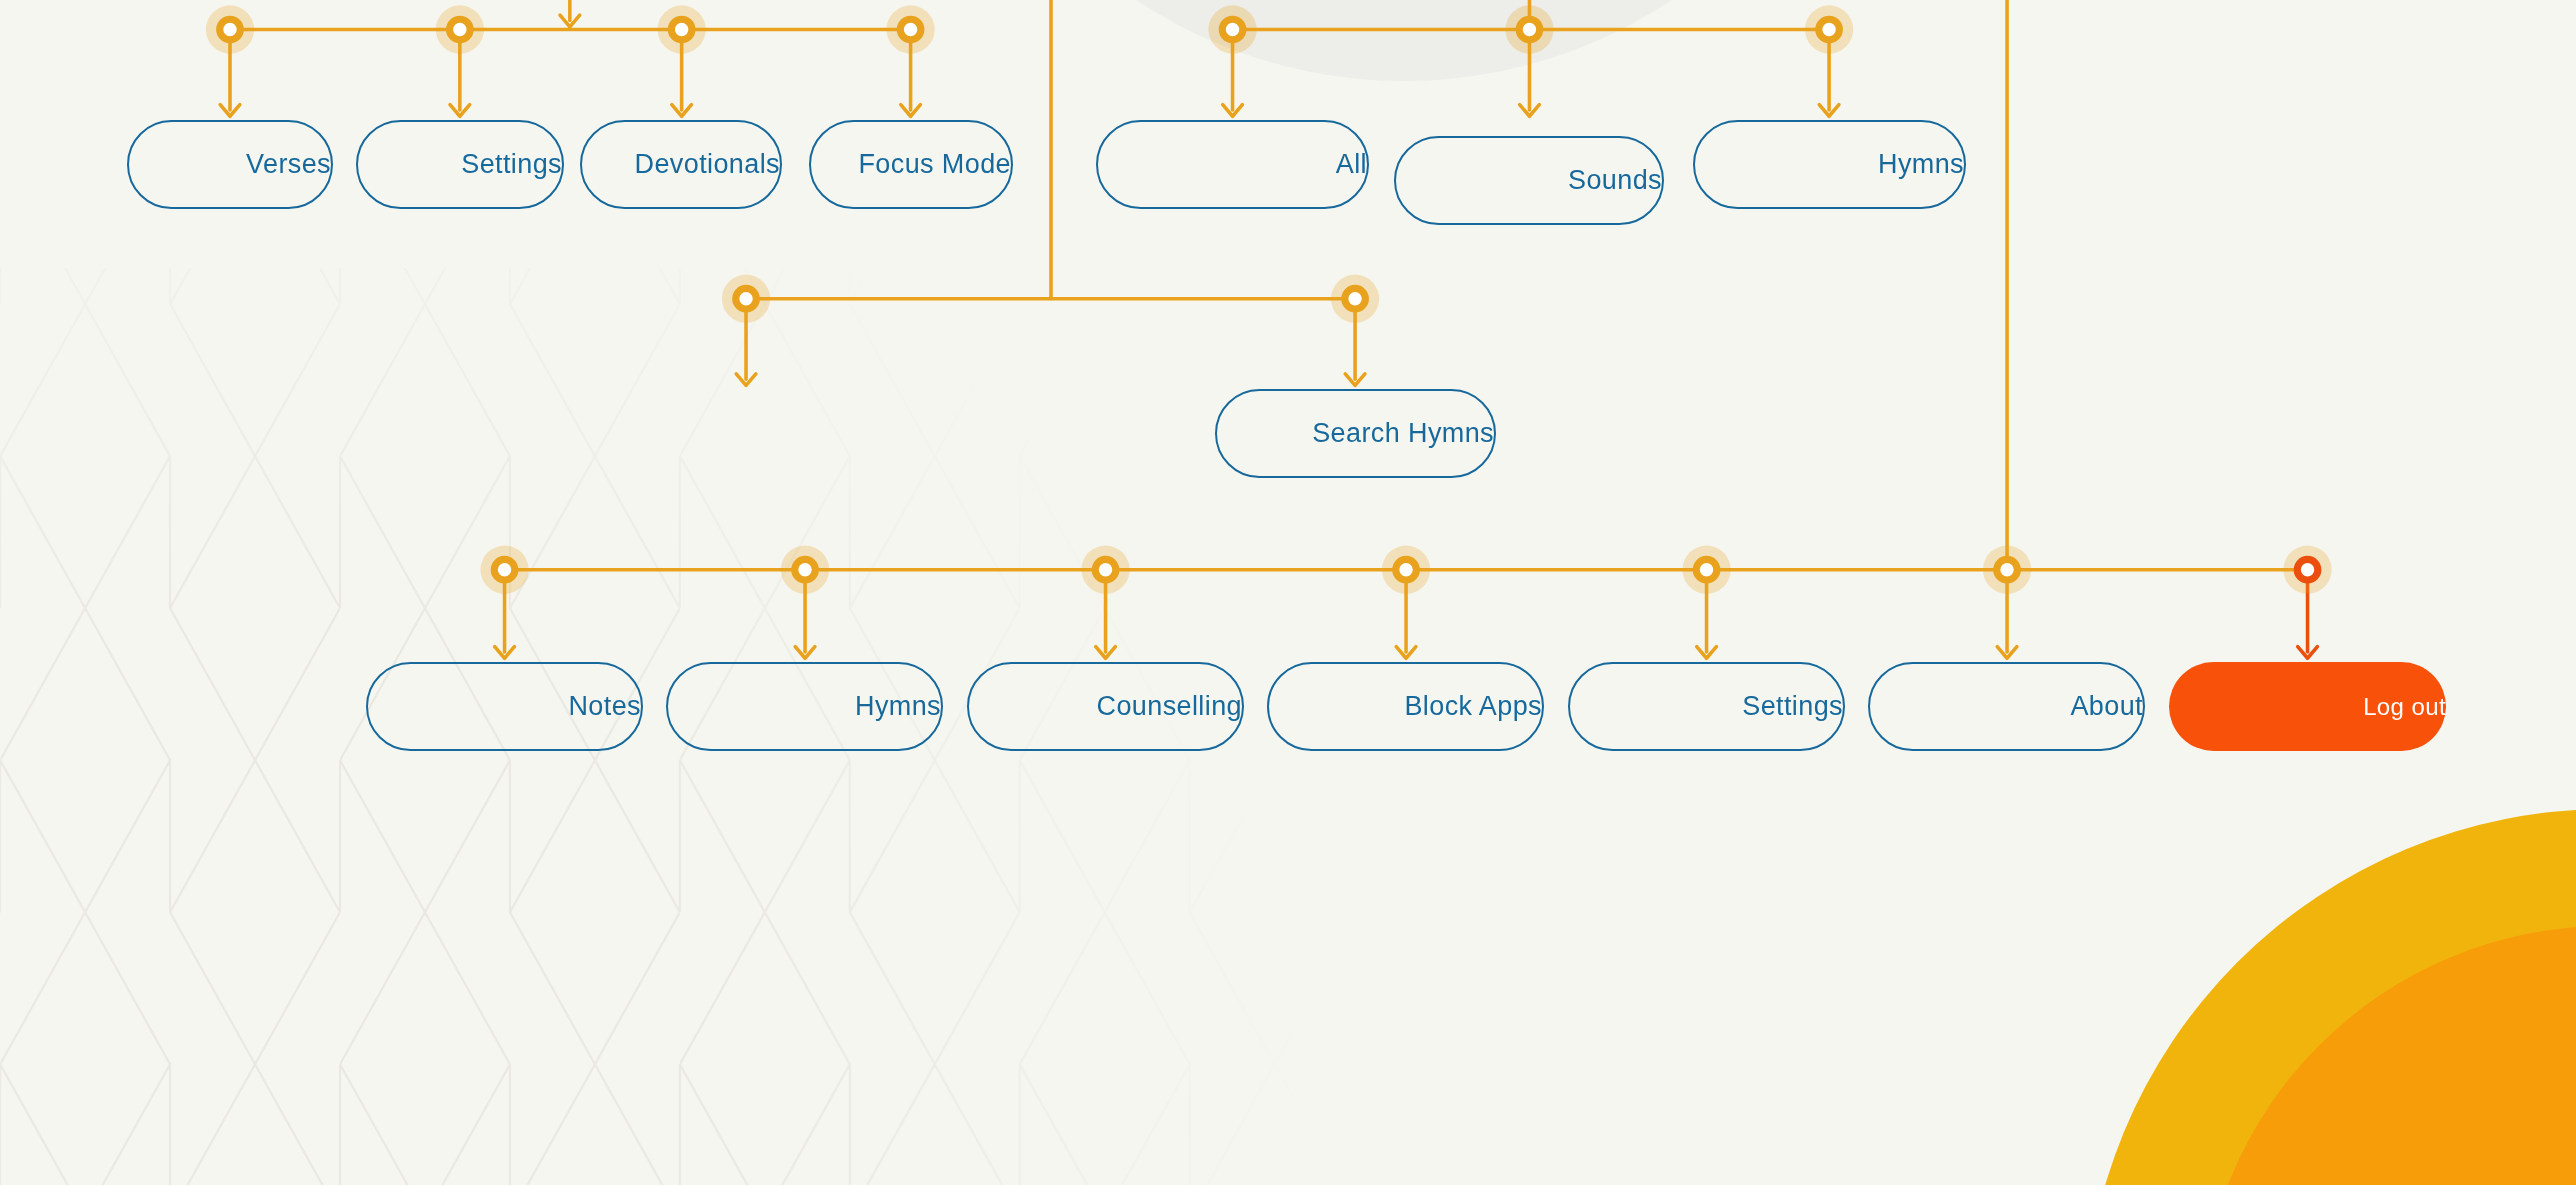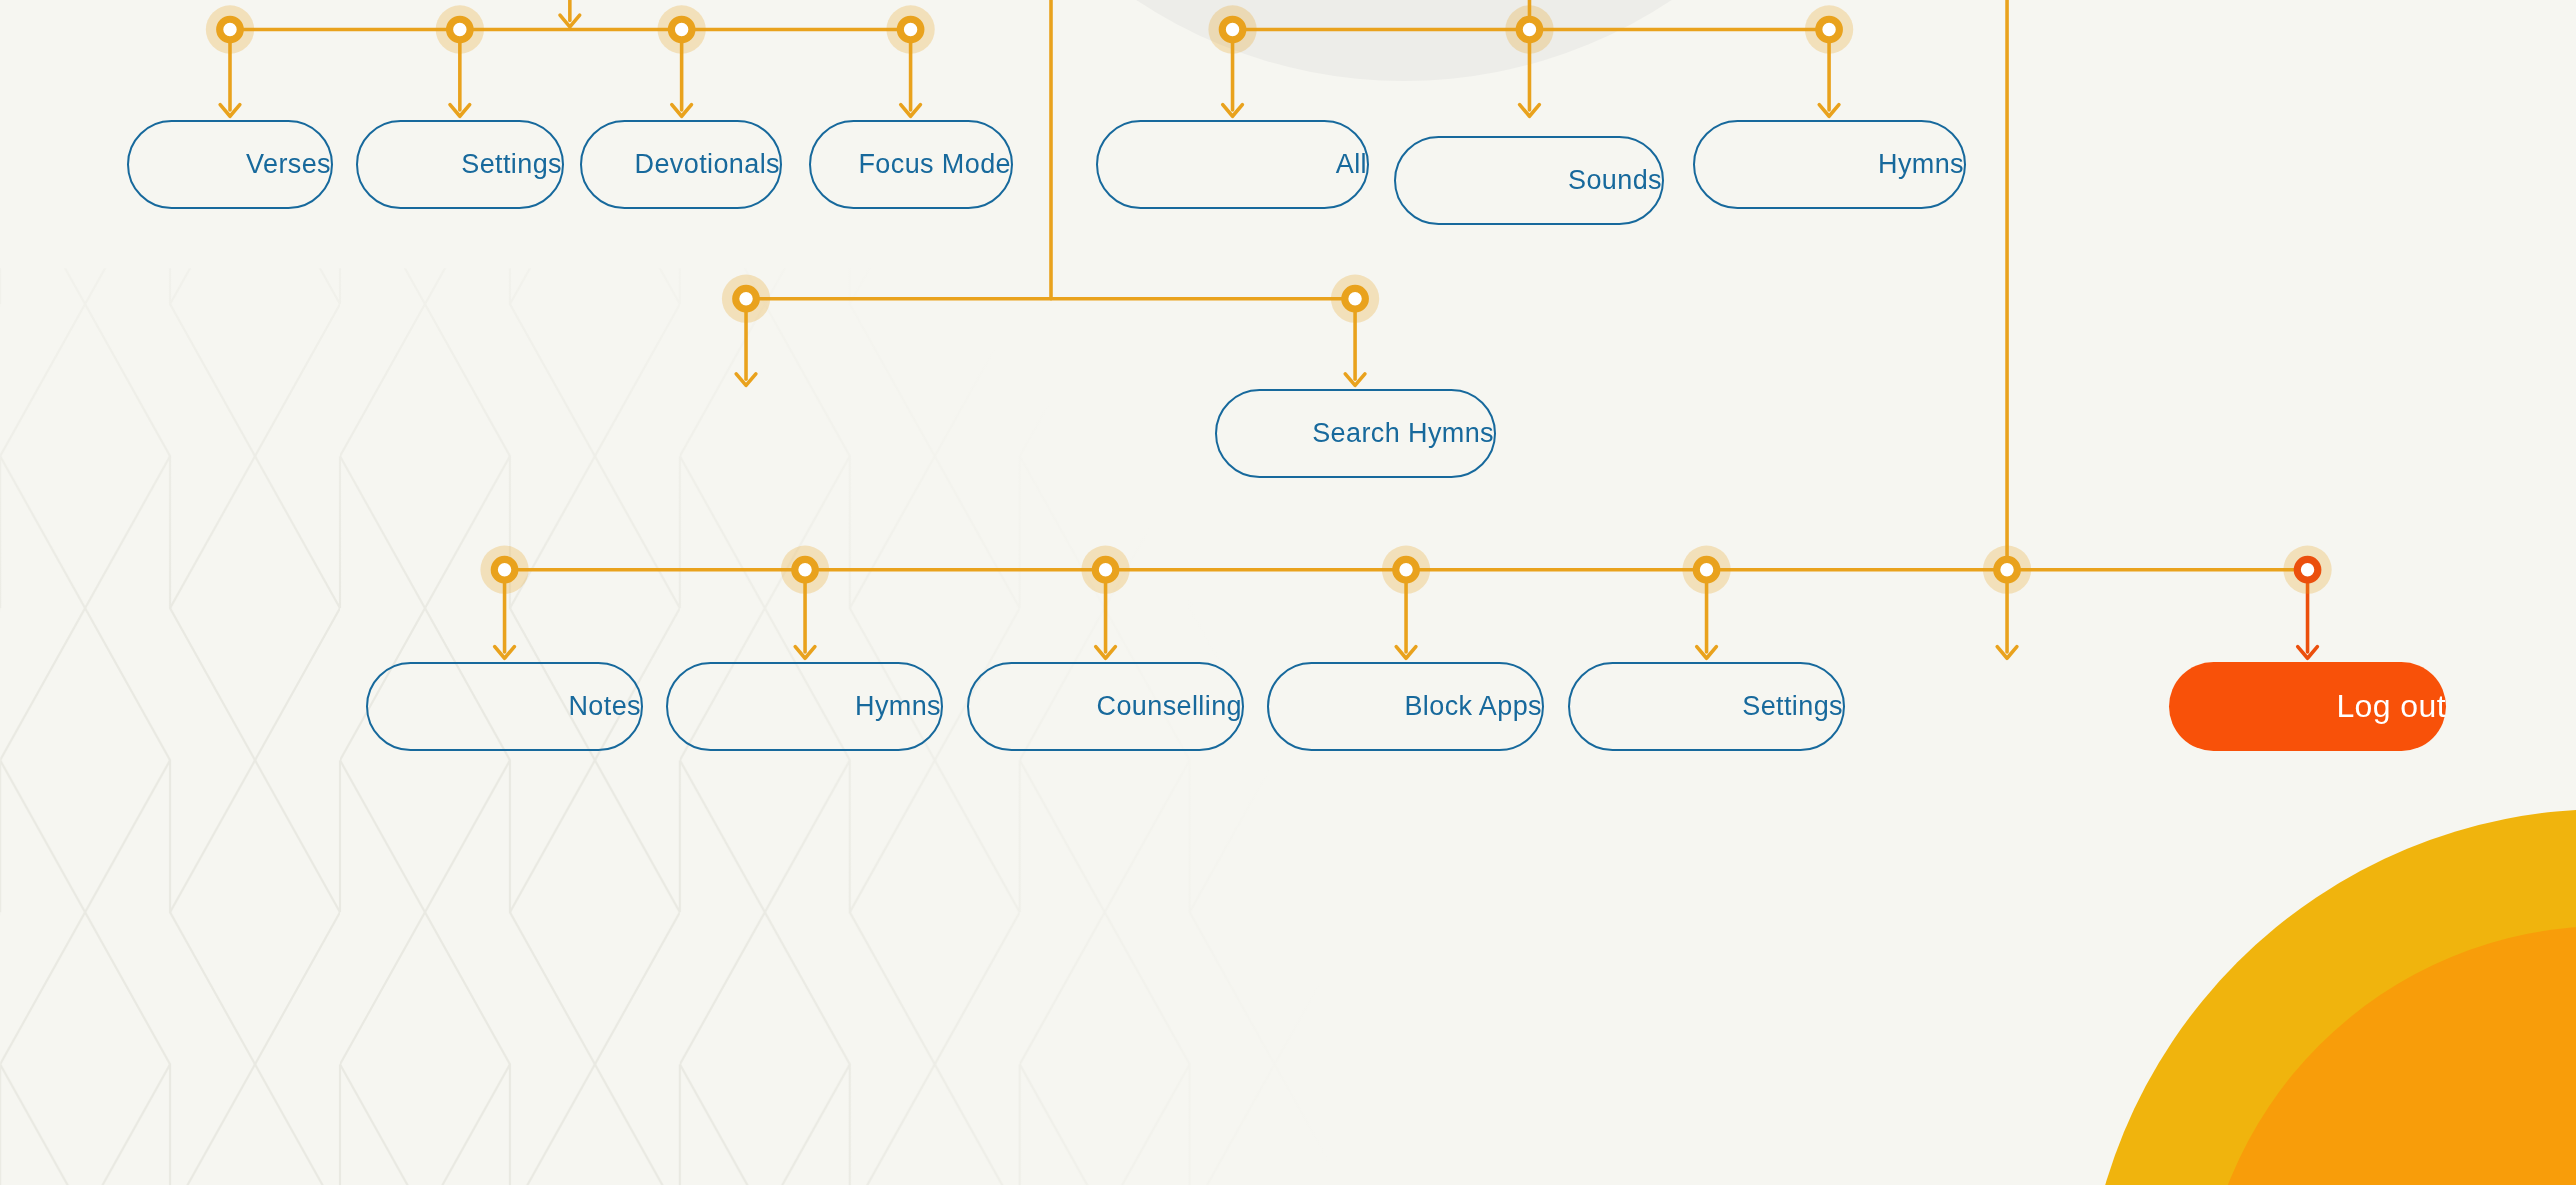--- a/index.html
+++ b/index.html
@@ -17,21 +17,21 @@
   .pill{
     position:absolute;z-index:4;
     display:flex;align-items:center;justify-content:flex-end;
     border-radius:894px;
     box-sizing:border-box;
     font-size:27px;font-weight:500;letter-spacing:0.4px;
     cursor:pointer;
     background:transparent;
   }
   .pill--outline{border:2.7px solid #17699C;color:#17699C;}
-  .pill--filled{border:none;color:#FFFFFF;font-size:32px;}
+  .pill--filled{border:none;color:#FFFFFF;font-size:24px;}
 </style>
 </head>
 <body>
 
 <div id="stage" style="background: rgb(246, 246, 241);">
 
   <svg id="hex-pattern" width="2576" height="1185" viewBox="0 0 2880 1325" aria-hidden="true">
     <defs>
       <pattern id="cubes" width="380" height="340" patternUnits="userSpaceOnUse">
         <g fill="none" stroke="#E9E9E2" stroke-width="2.5">
@@ -164,17 +164,20 @@
     </div>
     <div class="pill pill--outline" style="left: 967px; top: 662px; width: 277px; height: 89px;">
       <span>Counselling</span>
     </div>
     <div class="pill pill--outline" style="left: 1267px; top: 662px; width: 277px; height: 89px;">
       <span>Block Apps</span>
     </div>
     <div class="pill pill--outline" style="left: 1568px; top: 662px; width: 277px; height: 89px;">
       <span>Settings</span>
     </div>
+    <div class="pill pill--outline" style="left: 1868px; top: 662px; width: 277px; height: 89px;">
+      <span>About</span>
+    </div>
     <div class="pill pill--filled" style="left: 2169px; top: 662px; width: 277px; height: 89px; background: rgb(248, 81, 9); color: rgb(255, 255, 255);">
       <span>Log out</span>
     </div>
   </div>
 
 
 </body></html>

